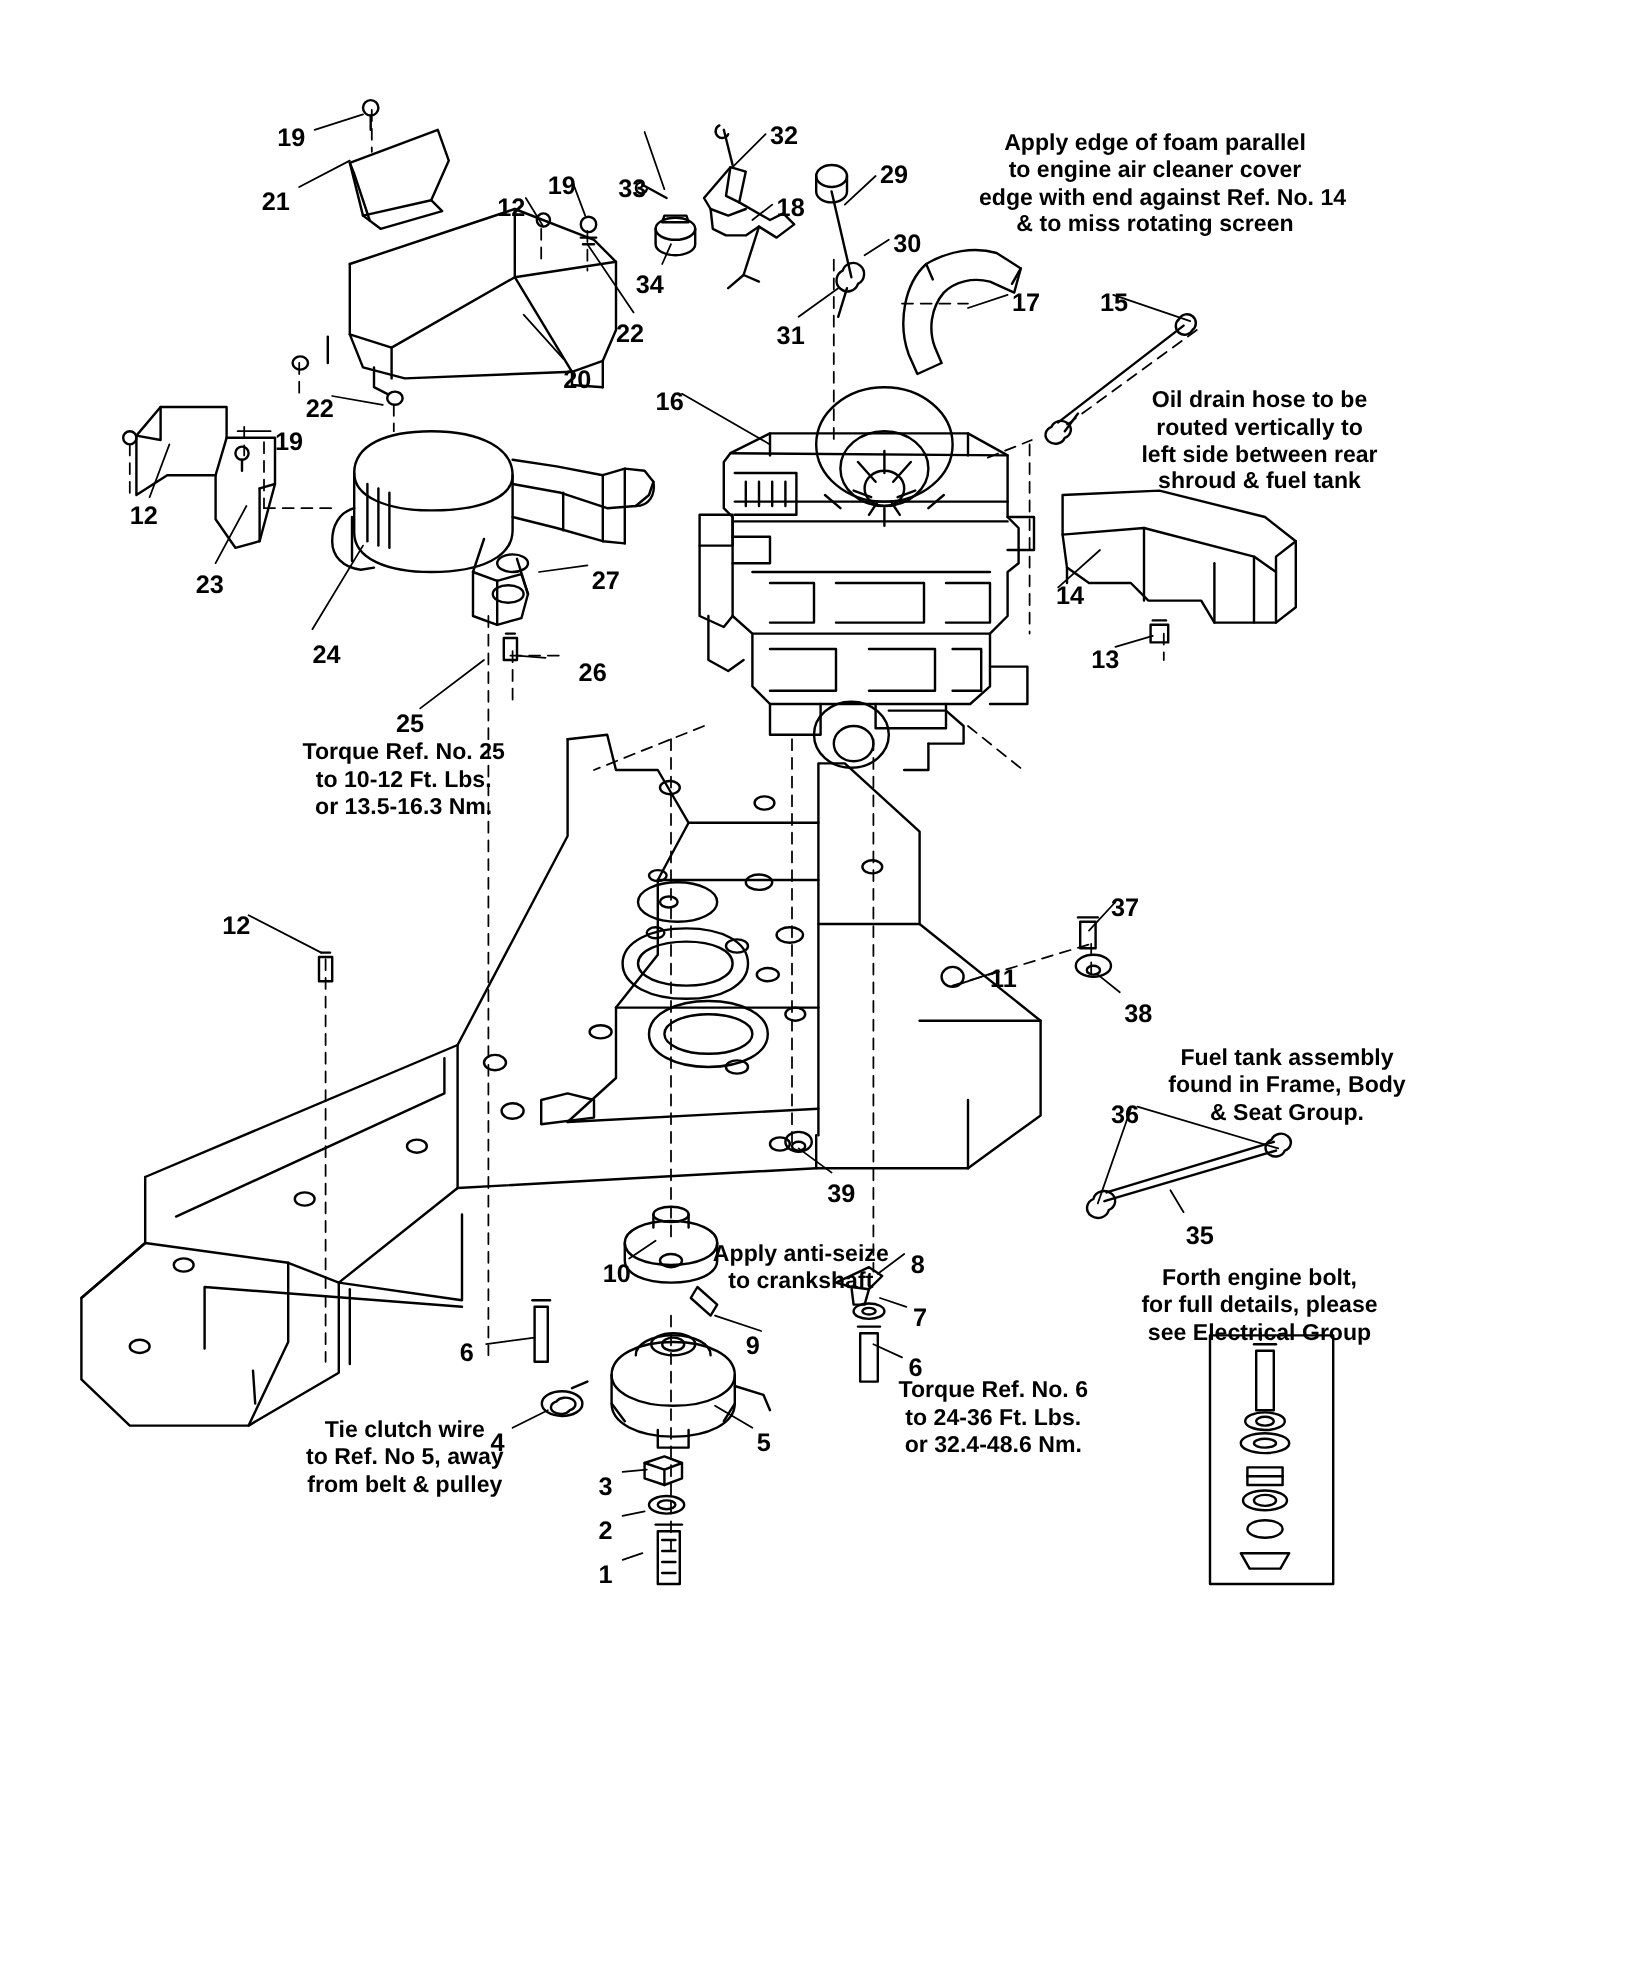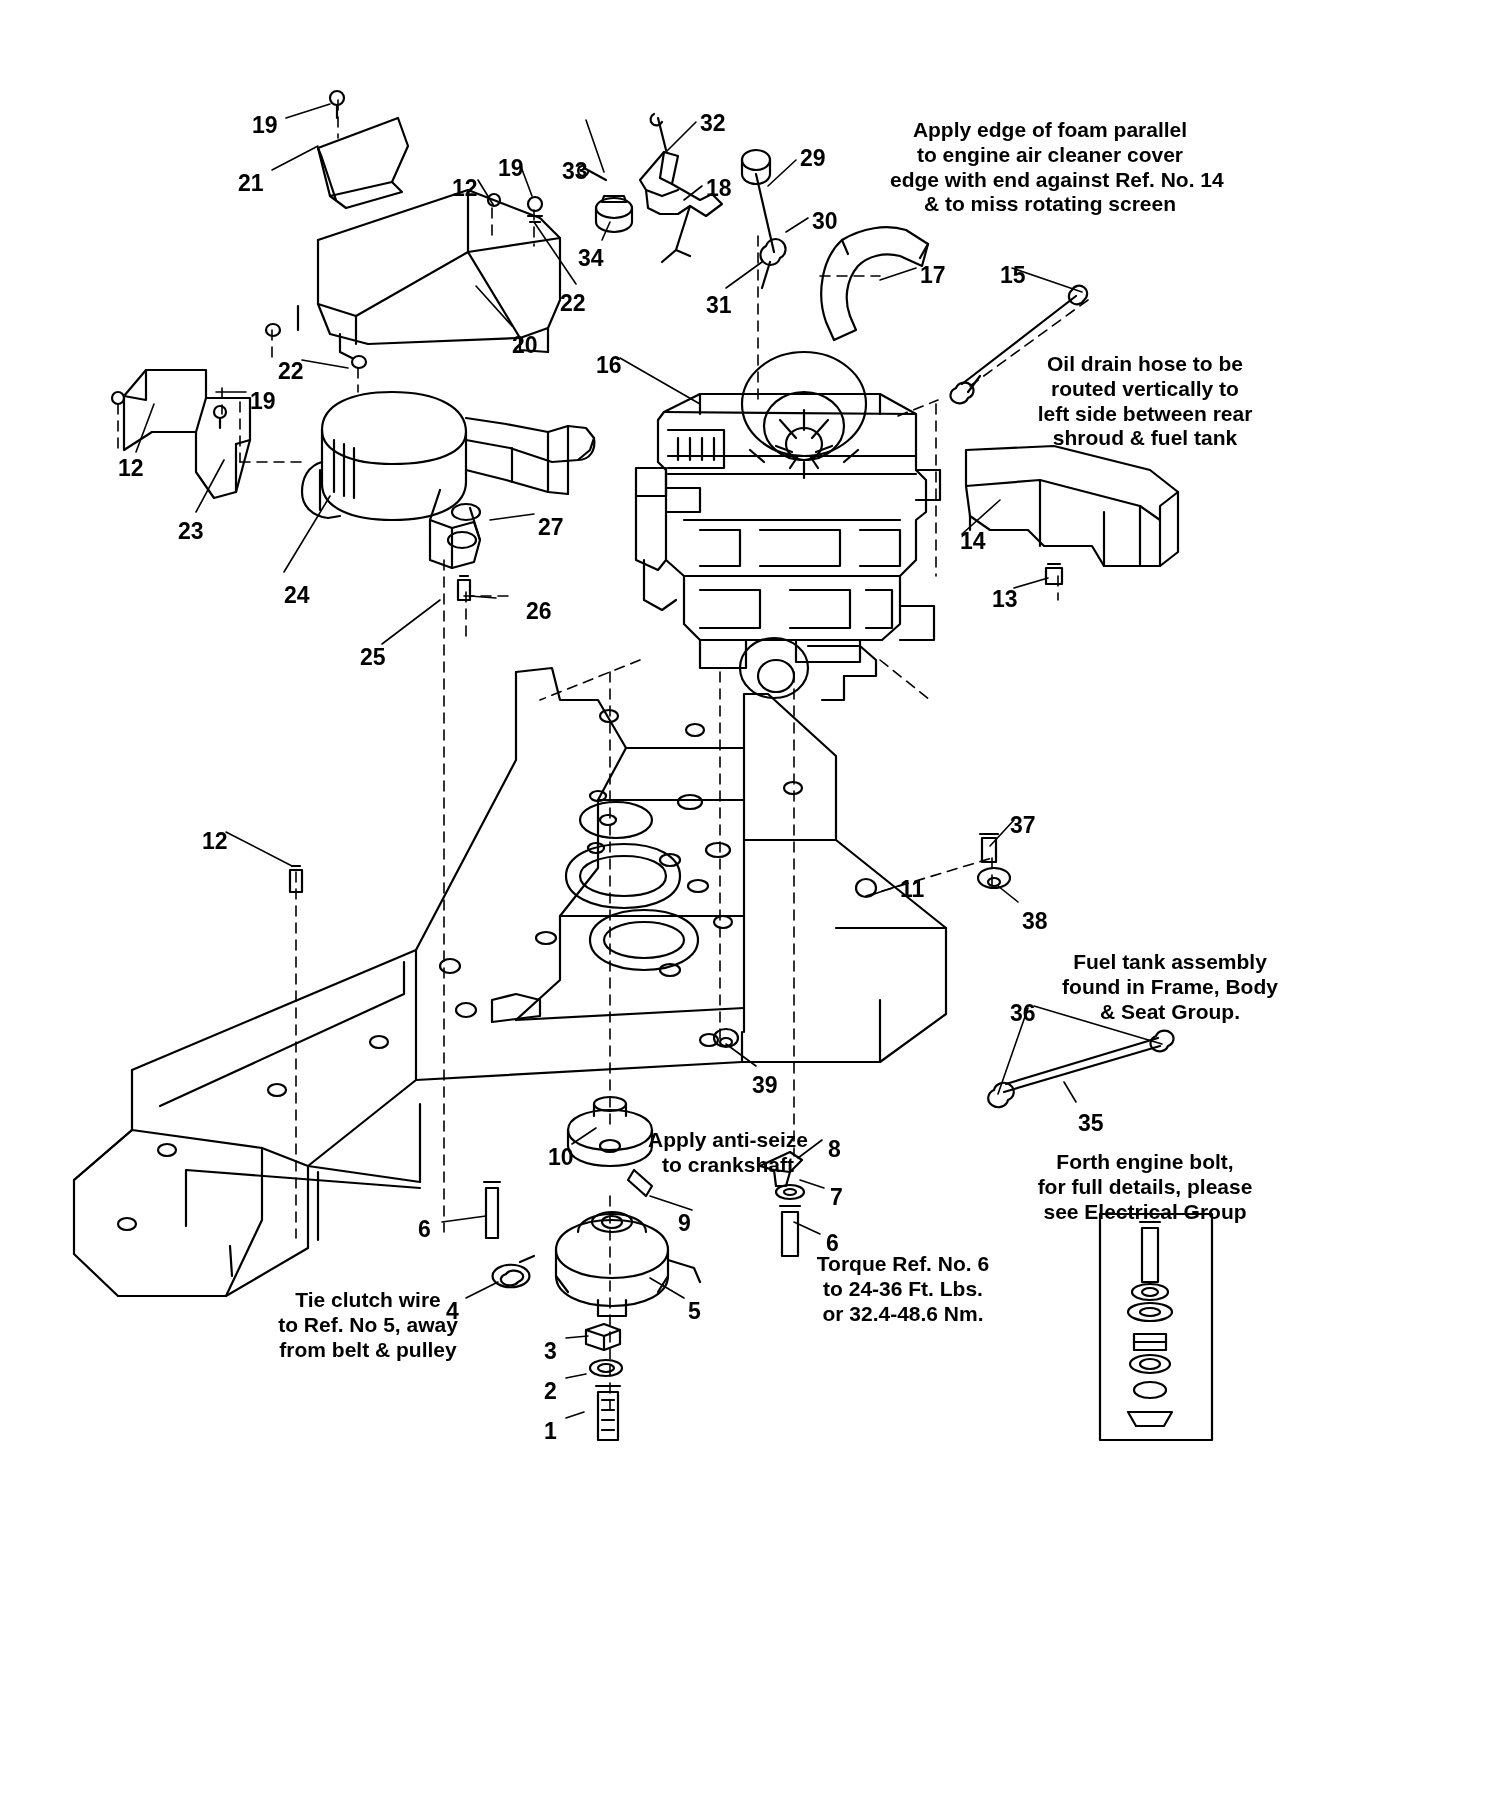--- a/index.html
+++ b/index.html
@@ -502,20 +502,23 @@
   <div class="lbl num" style="left:544px; top:1418px;">1</div>
 
   <div class="lbl note" style="left:890px; top:118px; width:320px;">Apply edge of foam parallel
 to engine air cleaner cover
 edge with end against Ref. No. 14
 &amp; to miss rotating screen</div>
   <div class="lbl note" style="left:1035px; top:352px; width:220px;">Oil drain hose to be
 routed vertically to
 left side between rear
 shroud &amp; fuel tank</div>
+  <div class="lbl note" style="left:252px; top:672px; width:230px;">Torque Ref. No. 25
+to 10-12 Ft. Lbs.
+or 13.5-16.3 Nm.</div>
   <div class="lbl note" style="left:1060px; top:950px; width:220px;">Fuel tank assembly
 found in Frame, Body
 &amp; Seat Group.</div>
   <div class="lbl note" style="left:628px; top:1128px; width:200px;">Apply anti-seize
 to crankshaft</div>
   <div class="lbl note" style="left:1030px; top:1150px; width:230px;">Forth engine bolt,
 for full details, please
 see Electrical Group</div>
   <div class="lbl note" style="left:808px; top:1252px; width:190px;">Torque Ref. No. 6
 to 24-36 Ft. Lbs.

